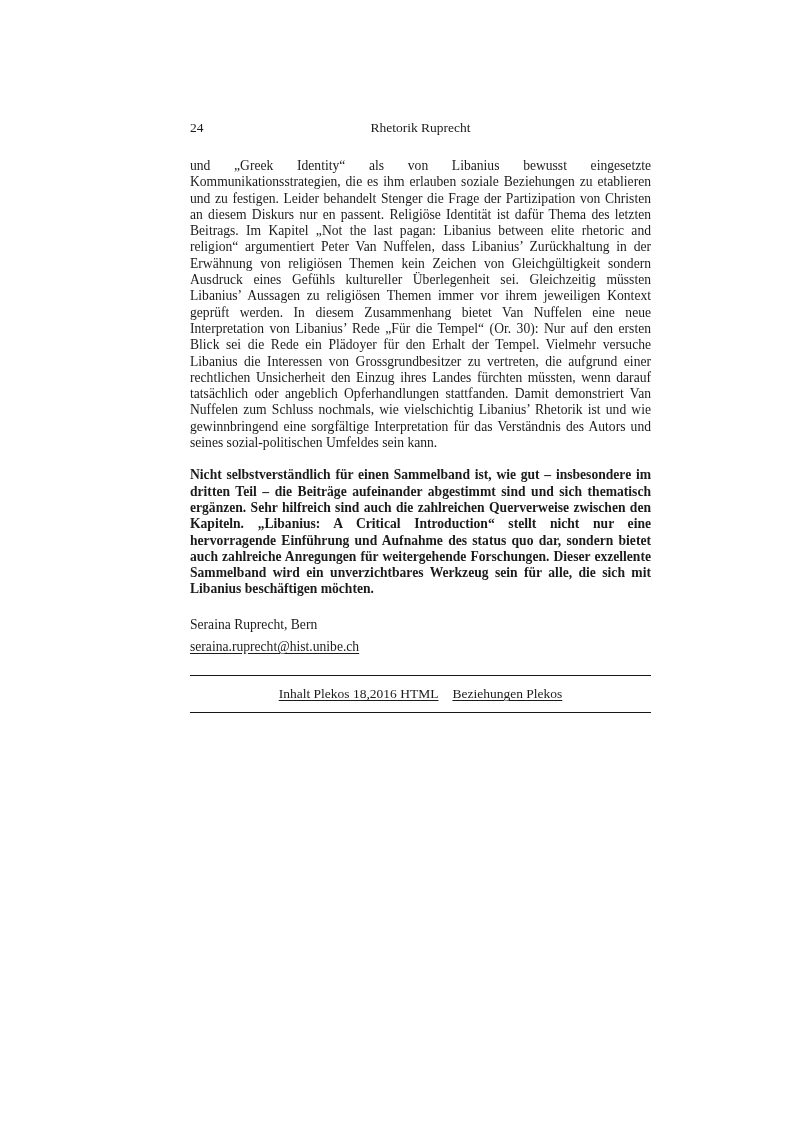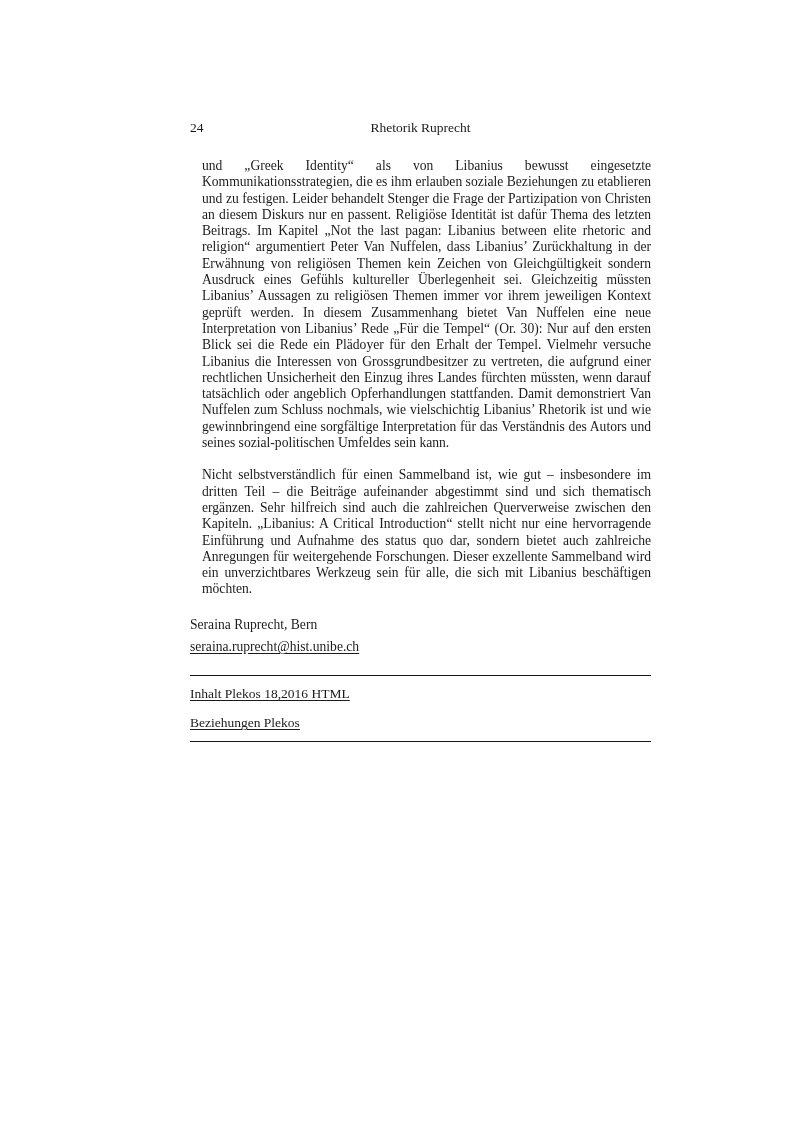--- a/index.html
+++ b/index.html
@@ -34,23 +34,22 @@
     left: 0;
     top: 0;
   }
 
   .body-text p {
     font-size: 13.6px;
     line-height: 16.3px;
     text-align: justify;
     text-justify: inter-word;
     hyphens: auto;
-    margin-left: 12px;
   }
-  .para-gap { margin-top: 16px; }
+  .para-gap { margin-top: 16px; font-weight: bold; }
 
   .signature {
     margin-top: 19px;
     font-size: 13.6px;
     line-height: 16.3px;
   }
   .signature .sig-line { display: block; }
   .signature a { margin-top: 6px; display: inline-block; }
 
   a {
@@ -67,21 +66,20 @@
     height: 0;
     width: 100%;
   }
   .footer-links {
     display: flex;
     justify-content: center;
     gap: 14px;
     padding: 10px 0 11px 0;
     font-size: 13.5px;
     line-height: 15px;
-    flex-direction: column;
   }
 </style>
 </head>
 <body>
 
 <div class="page">
   <div class="content">
 
     <div class="running-header">
       <span class="page-number">24</span>

